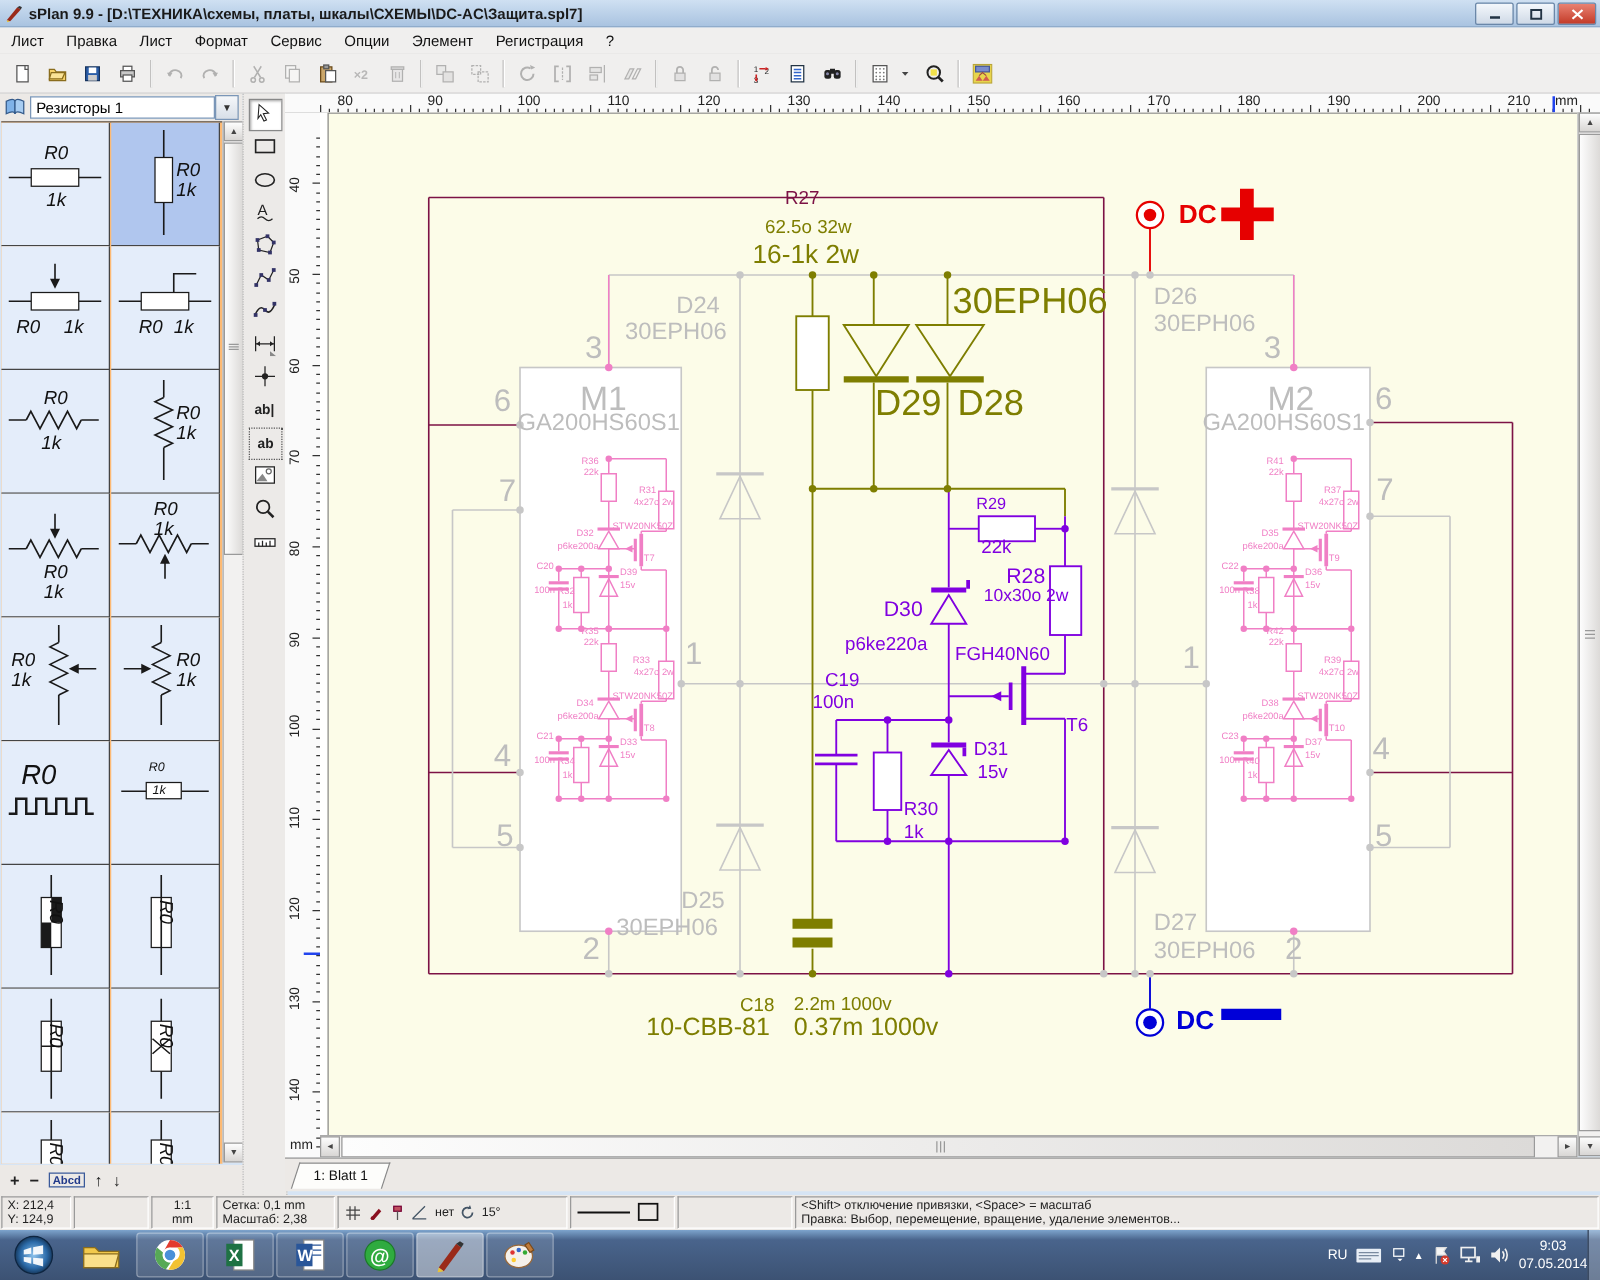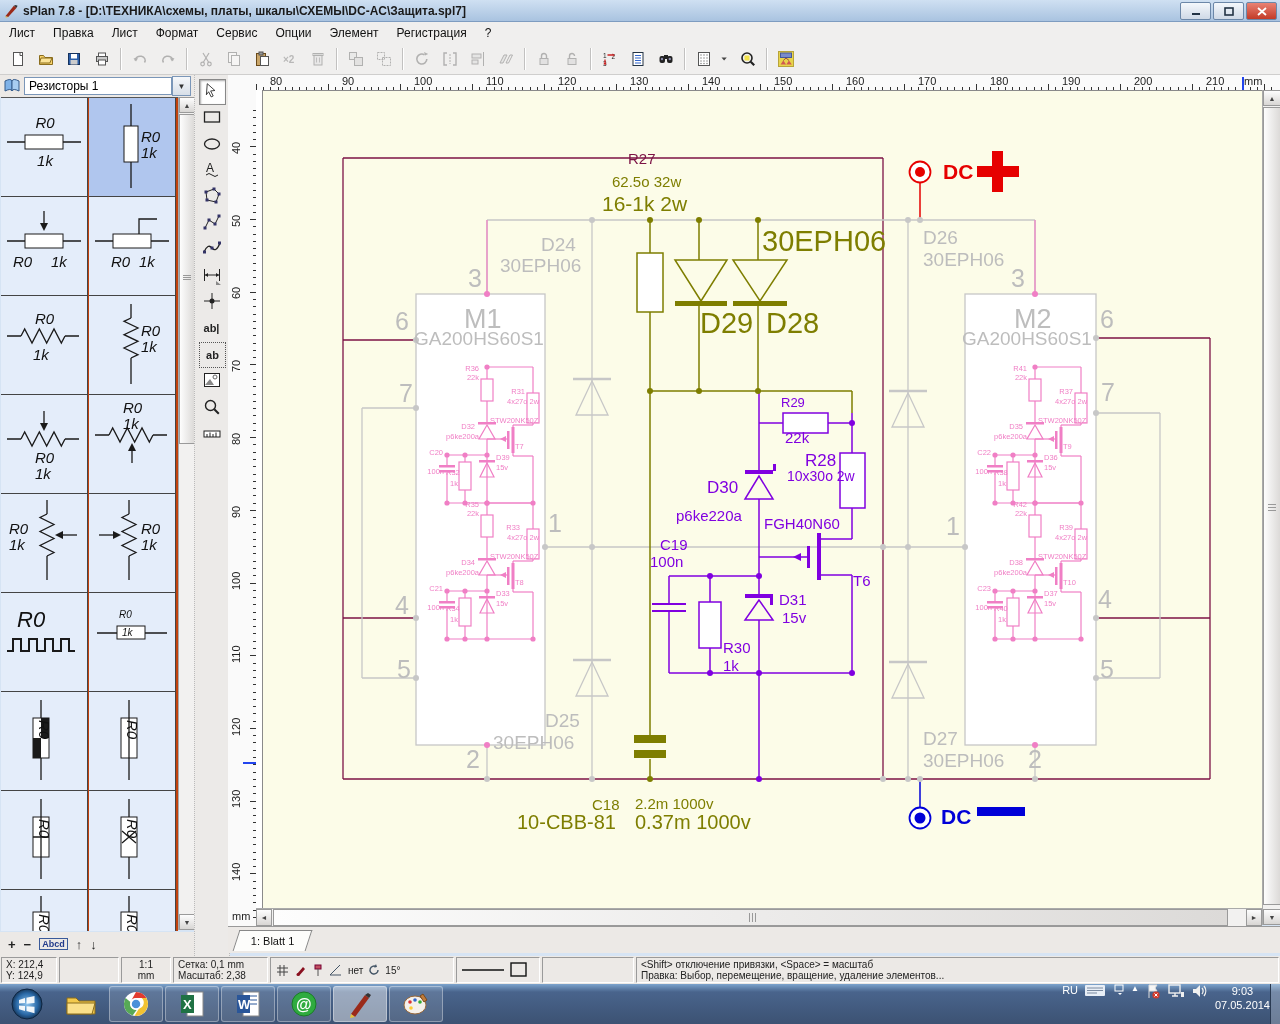--- a/index.html
+++ b/index.html
@@ -22,21 +22,21 @@
     display:flex;align-items:center;padding-left:4px;box-sizing:border-box;}
   .tbtn{width:24px;height:24px;margin:0 1px;display:flex;align-items:center;justify-content:center;border:1px solid transparent;}
   .tbtn.dis{opacity:.4;filter:grayscale(1);}
   .tsep{width:1px;height:22px;background:#c2c1c0;border-right:1px solid #fff;margin:0 4px;}
   
   #libheader{left:0;top:75px;width:194px;height:22px;background:#ece9e6;display:flex;align-items:center;}
   #libsel{width:148px;height:18px;background:#fff;border:1px solid #7a96b8;font-size:12px;
     display:flex;align-items:center;padding-left:4px;box-sizing:border-box;}
   #libdrop{width:17px;height:18px;background:linear-gradient(#f5f7fa,#d8dfe8);border:1px solid #7a96b8;
     display:flex;align-items:center;justify-content:center;font-size:8px;color:#333;}
-  #libgrid{left:1px;top:97px;width:177px;height:833px;background:#c2410c;overflow:hidden;border-top:1px solid #555;}
+  #libgrid{left:1px;top:97px;width:177px;height:833px;background:#fdba74;overflow:hidden;border-top:1px solid #555;}
   .cell{position:absolute;width:87px;height:99px;border-right:1px solid #444;border-bottom:1px solid #444;
     background:#e4edfa;box-sizing:border-box;}
   .cell.sel{background:#b0c6ee;}
   .clabel{position:absolute;font-size:15px;font-style:italic;color:#111;white-space:nowrap;}
   .clabel.small{font-size:10px;}
   .clabel.big{font-size:22px;}
   .clabel.rot{transform:rotate(90deg);transform-origin:left top;}
   
   #libscroll{left:178px;top:97px;width:16px;height:833px;background:#f2f1f0;border-left:1px solid #aaa;}
   .sbtn{position:absolute;width:16px;height:16px;background:linear-gradient(#fdfdfd,#d8d6d4);border:1px solid #9a9a9a;
@@ -76,34 +76,34 @@
   #statusbar{left:0;top:956px;width:1280px;height:28px;background:#ece9e6;display:flex;font-size:10px;color:#222;}
   .scell{border:1px solid;border-color:#9a9a9a #ffffff #ffffff #9a9a9a;margin:1px;padding:1px 4px;
     display:flex;flex-direction:column;justify-content:center;box-sizing:border-box;}
   .scell .row{display:flex;align-items:center;gap:4px;}
   
   #taskbar{left:0;top:984px;width:1280px;height:40px;background:linear-gradient(#7da4cd,#49648c 20%,#3c5273);display:flex;align-items:center;}
   .tkbtn{width:52px;height:34px;margin:0 1px;border:1px solid rgba(255,255,255,.35);border-radius:3px;
     background:rgba(255,255,255,.12);display:flex;align-items:center;justify-content:center;}
   .tkbtn.active{background:rgba(255,255,255,.45);}
   .tkbtn.noframe{border:none;background:none;}
-  #tray{position:absolute;right:10px;top:0;height:40px;display:flex;align-items:flex-start;gap:7px;color:#fff;font-size:11px;}
+  #tray{position:absolute;right:10px;top:0;height:40px;display:flex;align-items:center;gap:7px;color:#fff;font-size:11px;}
   #clock{text-align:center;line-height:1.3;font-size:11px;}
   #showdesk{position:absolute;right:0;top:0;width:9px;height:40px;background:rgba(255,255,255,.25);border-left:1px solid #2a3a52;}
 </style>
 </head>
 <body>
 
 <div id="titlebar" class="abs">
   <svg class="ticon" viewBox="0 0 16 16">
     <path d="M2 14 L11 3 l3 2 L5 15 z" fill="#9a2a1a"></path>
       <path d="M11 3l3 2 1-2-2-1z" fill="#333"></path>
       <path d="M2 14l3 1-2.5 .7z" fill="#e8c23a"></path>
   </svg>
-  <span>sPlan 7.8 - [D:\ТЕХНИКА\схемы, платы, шкалы\СХЕМЫ\DC-AC\Защита.spl7]</span>
+  <span>sPlan 9.9 - [D:\ТЕХНИКА\схемы, платы, шкалы\СХЕМЫ\DC-AC\Защита.spl7]</span>
   <div class="winbtns">
     <div class="wbtn">
         <svg width="10" height="9">
           <rect x="1" y="6" width="8" height="2" fill="#234"></rect>
         </svg>
       </div>
     <div class="wbtn">
         <svg width="10" height="9">
           <rect x="1" y="1" width="8" height="7" fill="none" stroke="#234" stroke-width="1.6"></rect>
         </svg>

